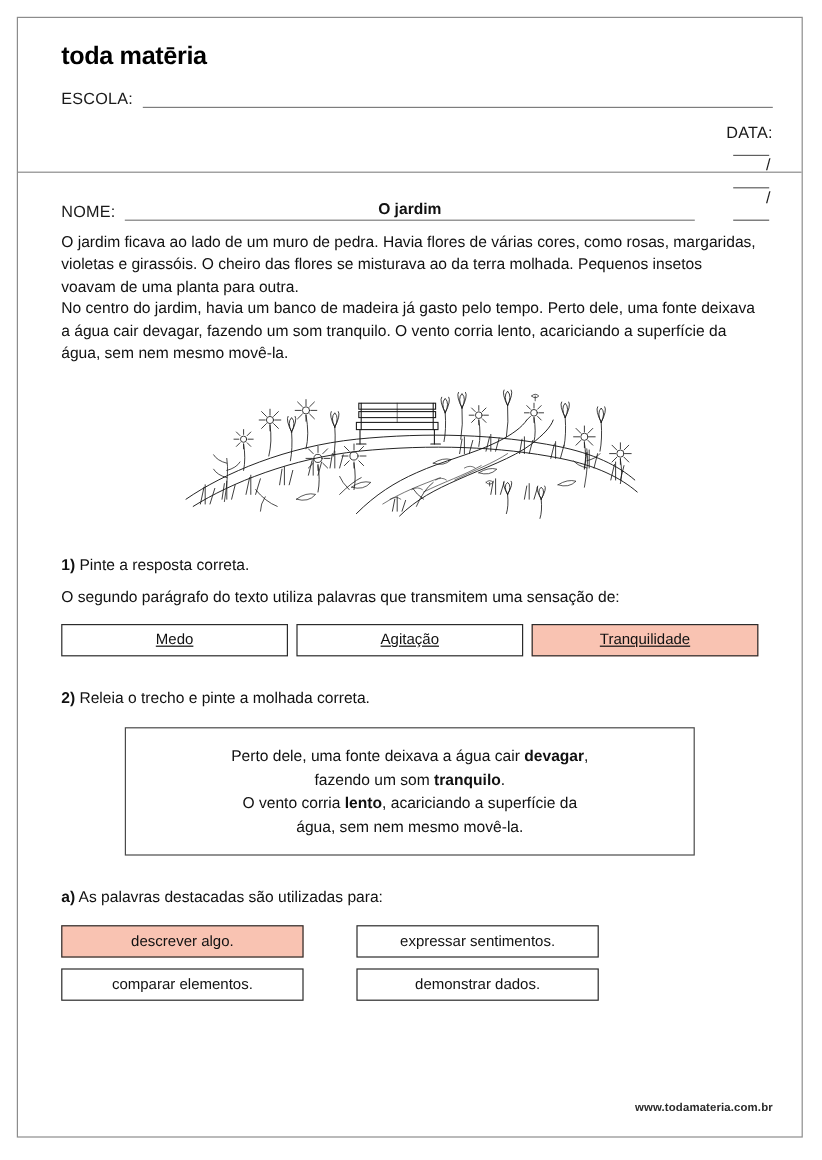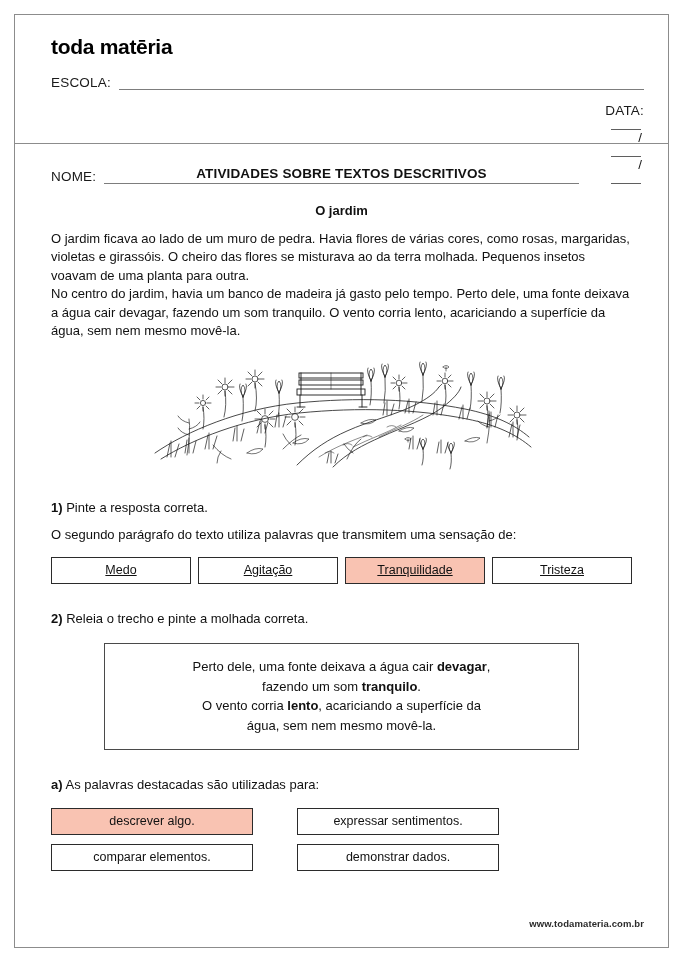--- a/index.html
+++ b/index.html
@@ -195,21 +195,20 @@
         <span class="slash">/</span>
         <span class="blank"></span>
         <span class="slash">/</span>
         <span class="blank"></span>
       </span>
     </div>
   </div>
 
   <div class="content">
 
-    <div class="worksheet-title">ATIVIDADES SOBRE TEXTOS DESCRITIVOS</div>
 
     <div class="text-title">O jardim</div>
 
     <p class="para">O jardim ficava ao lado de um muro de pedra. Havia flores de várias cores, como rosas, margaridas, violetas e girassóis. O cheiro das flores se misturava ao da terra molhada. Pequenos insetos voavam de uma planta para outra.</p>
     <p class="para">No centro do jardim, havia um banco de madeira já gasto pelo tempo. Perto dele, uma fonte deixava a água cair devagar, fazendo um som tranquilo. O vento corria lento, acariciando a superfície da água, sem nem mesmo movê-la.</p>
 
     <div class="illustration">
       <svg width="390" height="118" viewBox="0 0 390 118">
         <g fill="none" stroke="#1a1a1a" stroke-width="0.8" stroke-linecap="round">
 
@@ -351,21 +350,20 @@
       <span class="qnum">1)</span>
       <span>Pinte a resposta correta.</span>
     </div>
     <div class="q-gap-sm"></div>
     <div class="question">O segundo parágrafo do texto utiliza palavras que transmitem uma sensação de:</div>
 
     <div class="options-row">
       <div class="opt-box">Medo</div>
       <div class="opt-box">Agitação</div>
       <div class="opt-box selected">Tranquilidade</div>
-      <div class="opt-box">Tristeza</div>
     </div>
 
     <div class="q-gap-lg"></div>
     <div class="question">
       <span class="qnum">2)</span>
       <span>Releia o trecho e pinte a molhada correta.</span>
     </div>
 
     <div class="excerpt-box">
       <div>

